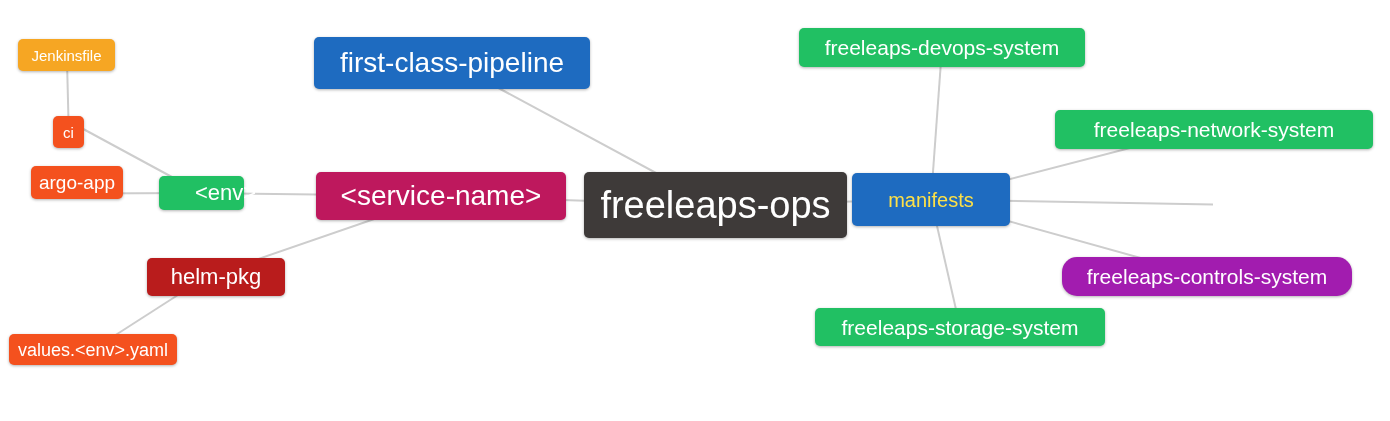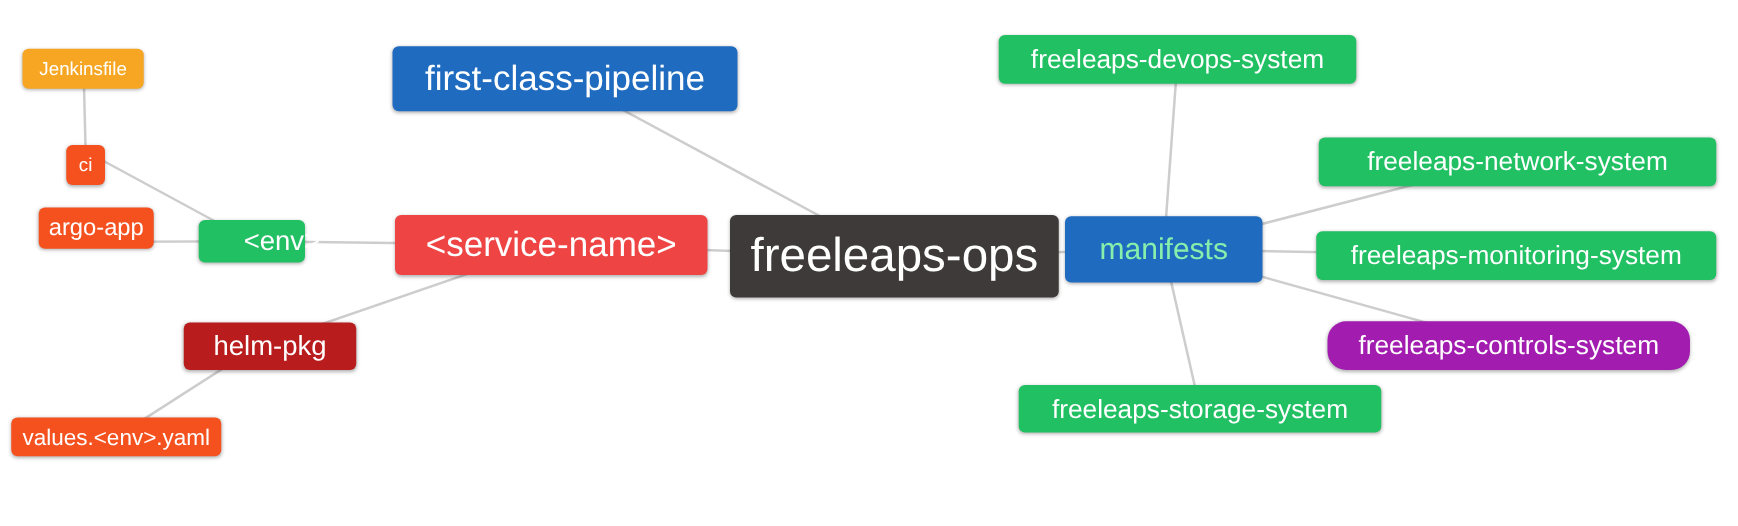--- a/index.html
+++ b/index.html
@@ -68,37 +68,34 @@
     </div>
     <div class="node" style="left: 147px; top: 258px; width: 138px; height: 38px; background: #b91c1c; color: rgb(255, 255, 255); font-size: 22px;">
       <span>helm-pkg</span>
     </div>
     <div class="node" style="left: 9px; top: 334px; width: 168px; height: 31px; background: rgb(244, 81, 30); color: rgb(255, 255, 255); font-size: 18px;">
       <span>values.&lt;env&gt;.yaml</span>
     </div>
     <div class="node" style="left: 314px; top: 37px; width: 276px; height: 52px; background: rgb(30, 107, 192); color: rgb(255, 255, 255); font-size: 28px;">
       <span>first-class-pipeline</span>
     </div>
-    <div class="node" style="left: 316px; top: 172px; width: 250px; height: 48px; background: #ef4444; color: rgb(255, 255, 255); font-size: 28px;">
+    <div class="node" style="left: 316px; top: 172px; width: 250px; height: 48px; background: #be185d; color: rgb(255, 255, 255); font-size: 28px;">
       <span>&lt;service-name&gt;</span>
     </div>
     <div class="node" style="left: 584px; top: 172px; width: 263px; height: 66px; background: rgb(62, 58, 57); color: rgb(255, 255, 255); font-size: 38px;">
       <span>freeleaps-ops</span>
     </div>
-    <div class="node" style="left: 852px; top: 173px; width: 158px; height: 53px; background: rgb(30, 107, 192); color: #86efac; font-size: 24px;">
+    <div class="node" style="left: 852px; top: 173px; width: 158px; height: 53px; background: rgb(30, 107, 192); color: #fde047; font-size: 20px;">
       <span>manifests</span>
     </div>
     <div class="node" style="left: 799px; top: 28px; width: 286px; height: 39px; background: rgb(33, 192, 99); color: rgb(255, 255, 255); font-size: 21px;">
       <span>freeleaps-devops-system</span>
     </div>
     <div class="node" style="left: 1055px; top: 110px; width: 318px; height: 39px; background: rgb(33, 192, 99); color: rgb(255, 255, 255); font-size: 21px;">
       <span>freeleaps-network-system</span>
-    </div>
-    <div class="node" style="left: 1053px; top: 185px; width: 320px; height: 39px; background: rgb(33, 192, 99); color: rgb(255, 255, 255); font-size: 21px;">
-      <span>freeleaps-monitoring-system</span>
     </div>
     <div class="node" style="left: 1062px; top: 257px; width: 290px; height: 39px; background: #a21caf; color: rgb(255, 255, 255); font-size: 21px; border-radius: 15px;">
       <span>freeleaps-controls-system</span>
     </div>
     <div class="node" style="left: 815px; top: 308px; width: 290px; height: 38px; background: rgb(33, 192, 99); color: rgb(255, 255, 255); font-size: 21px;">
       <span>freeleaps-storage-system</span>
     </div>
   </div>
 
 </body></html>

